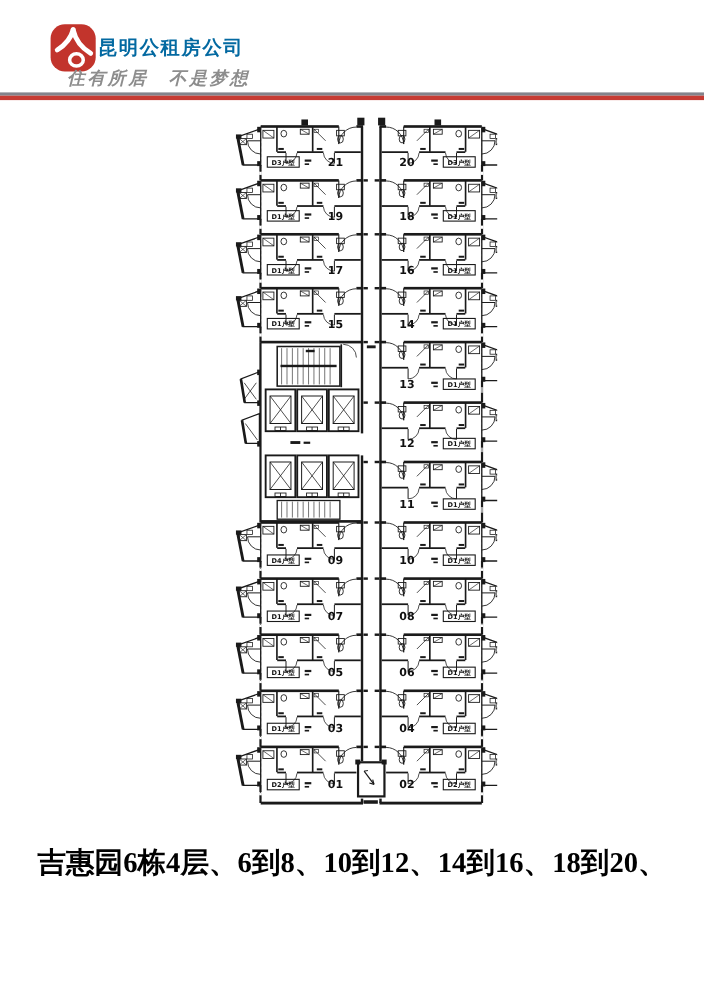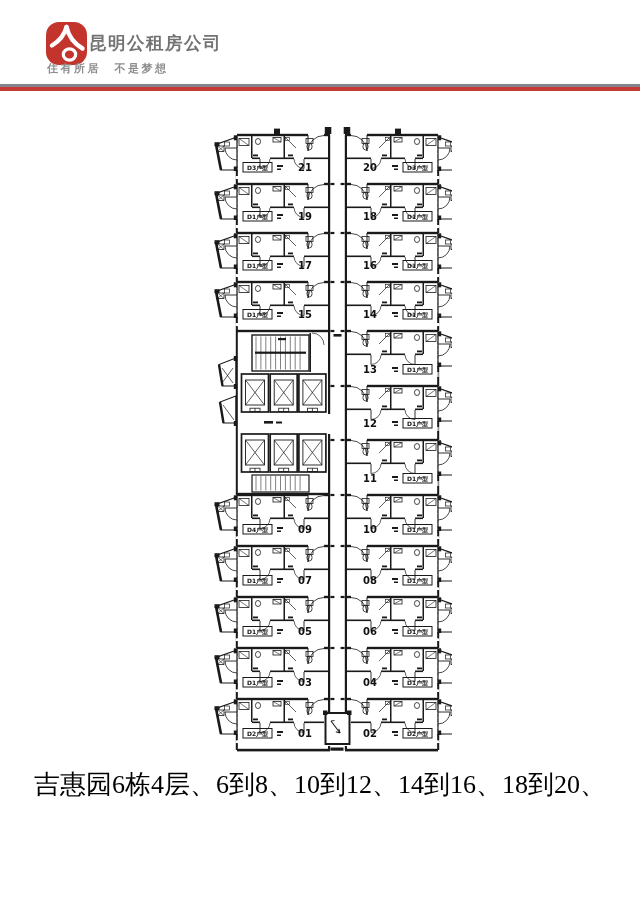--- a/index.html
+++ b/index.html
@@ -2,31 +2,31 @@
 <html><head>
 <meta charset="utf-8">
 <style>
   html,body{margin:0;padding:0;}
   body{width:640px;height:905px;background:#ffffff;position:relative;
        font-family:"Liberation Sans",sans-serif;overflow:hidden;}
   .page{position:absolute;inset:0;background:#fff;}
   
   .logo{position:absolute;left:45px;top:20px;width:43px;height:47px;}
   .company-name{position:absolute;left:89px;top:31px;font-size:17.5px;font-weight:bold;
-       color:#737373;letter-spacing:1.5px;white-space:nowrap;}
-  .slogan{position:absolute;left:47px;top:61px;font-size:11px;color:#8d8d8d;
-       letter-spacing:2.5px;font-weight:bold;white-space:nowrap;}
+       color:#0369a1;letter-spacing:1.5px;white-space:nowrap;}
+  .slogan{position:absolute;left:61px;top:61px;font-size:16px;color:#8d8d8d;
+       letter-spacing:2.5px;font-style:italic;font-weight:bold;white-space:nowrap;}
   .divider{position:absolute;top:84px;left:0;width:640px;}
   .divider-gray{height:3px;}
   .divider-red{height:4px;}
   
-  .plan-wrap{position:absolute;left:208px;top:120px;width:244px;height:640px;}
+  .plan-wrap{position:absolute;left:208px;top:100px;width:244px;height:640px;}
   
   .title{position:absolute;top:762px;left:0;width:640px;text-align:center;
-       font-family:"Liberation Serif",serif;font-weight:normal;font-size:26px;color:#000;}
+       font-family:"Liberation Serif",serif;font-weight:bold;font-size:26px;color:#000;}
   .title div{line-height:46px;white-space:nowrap;}
 </style>
 </head>
 <body>
 
 <div class="page">
 
   <div class="logo">
     <svg width="43" height="47" viewBox="0 0 43 47">
       <rect id="logo-bg" x="1" y="2" width="41" height="43" rx="13" fill="#c2342c"></rect>

